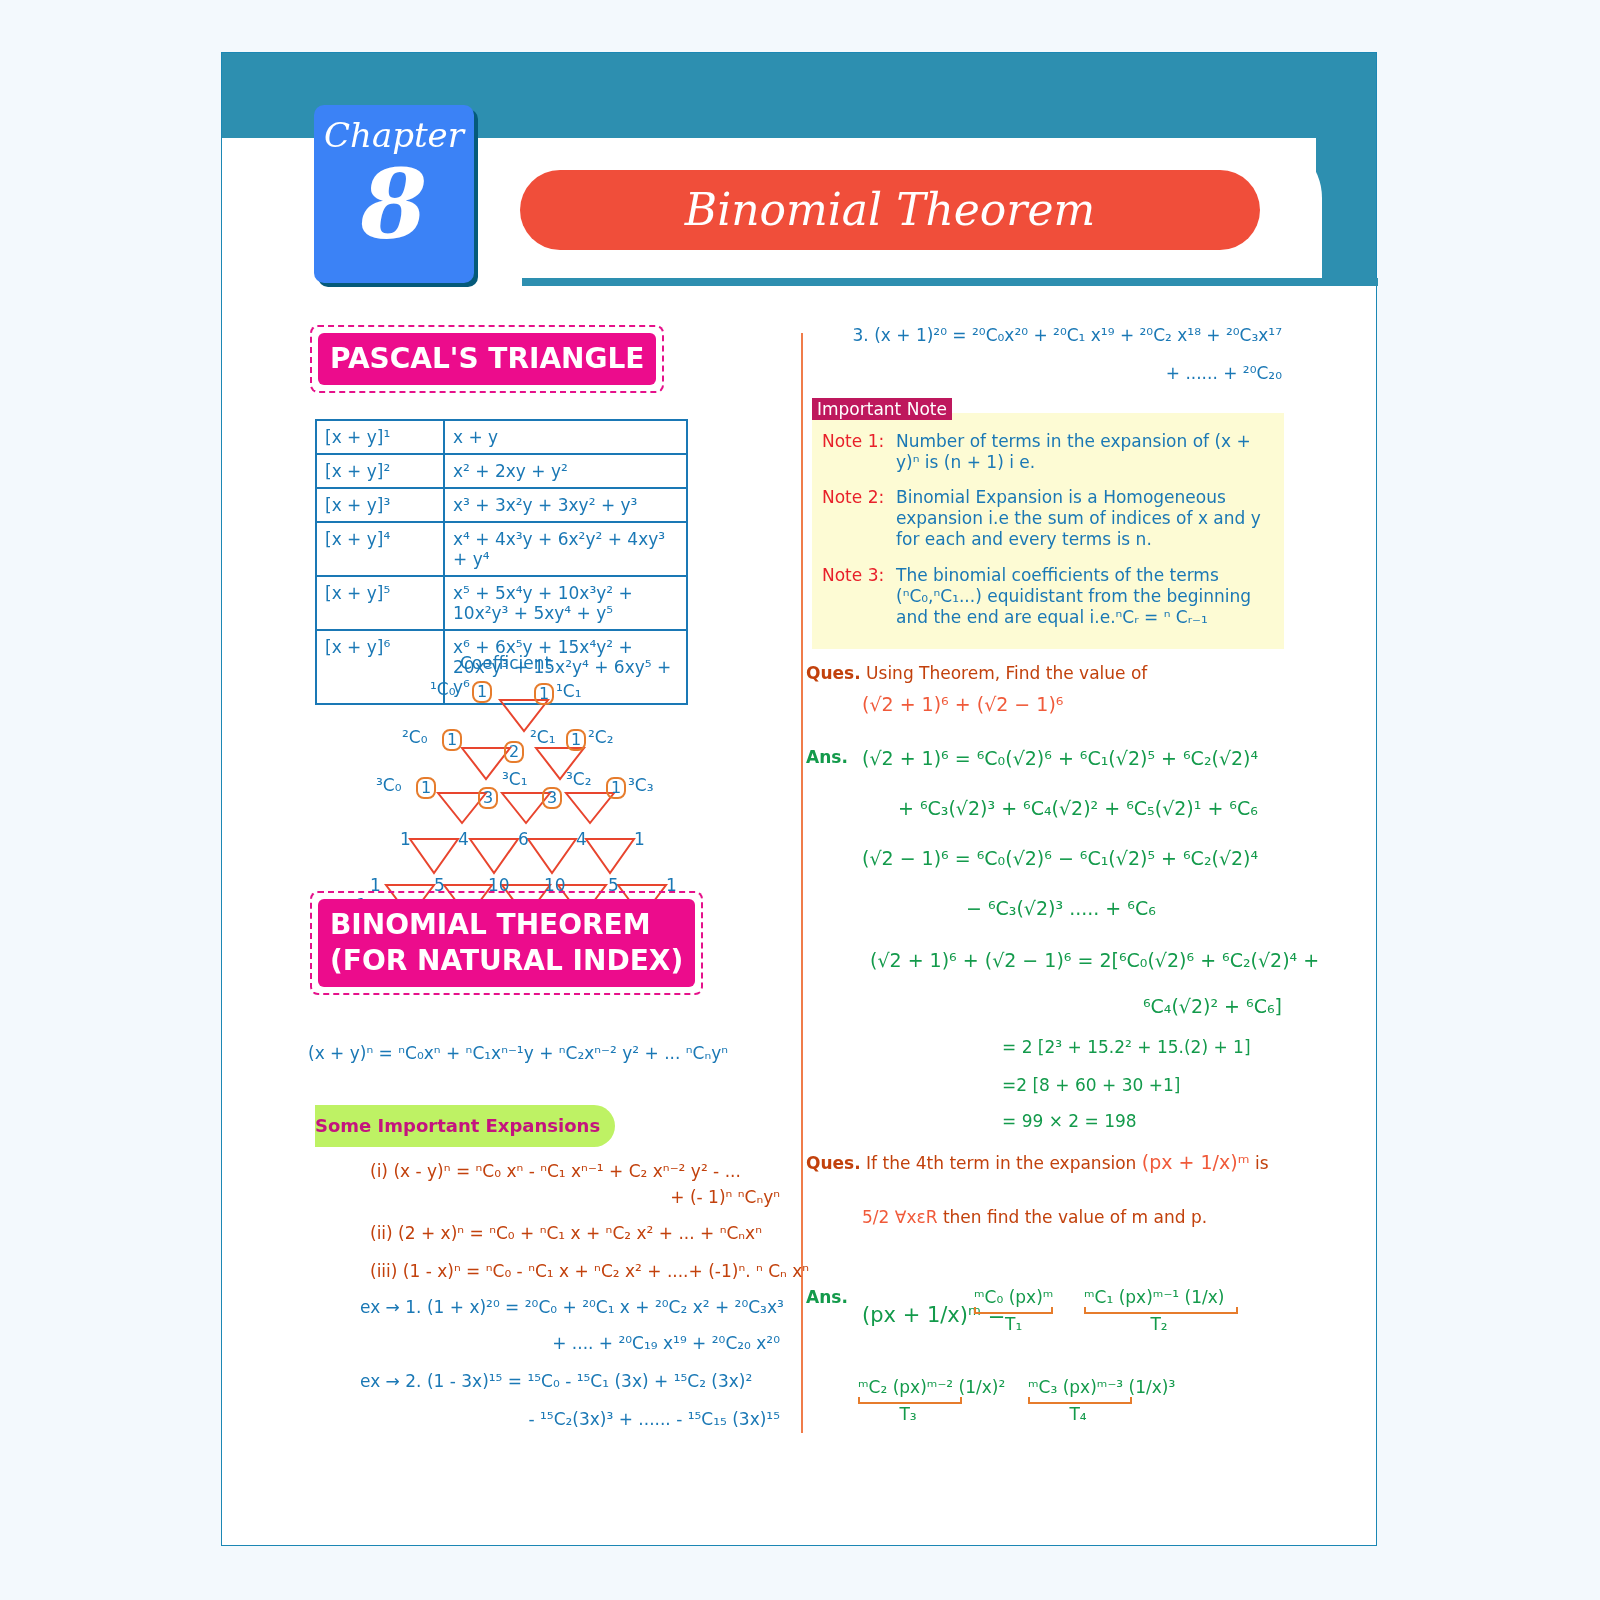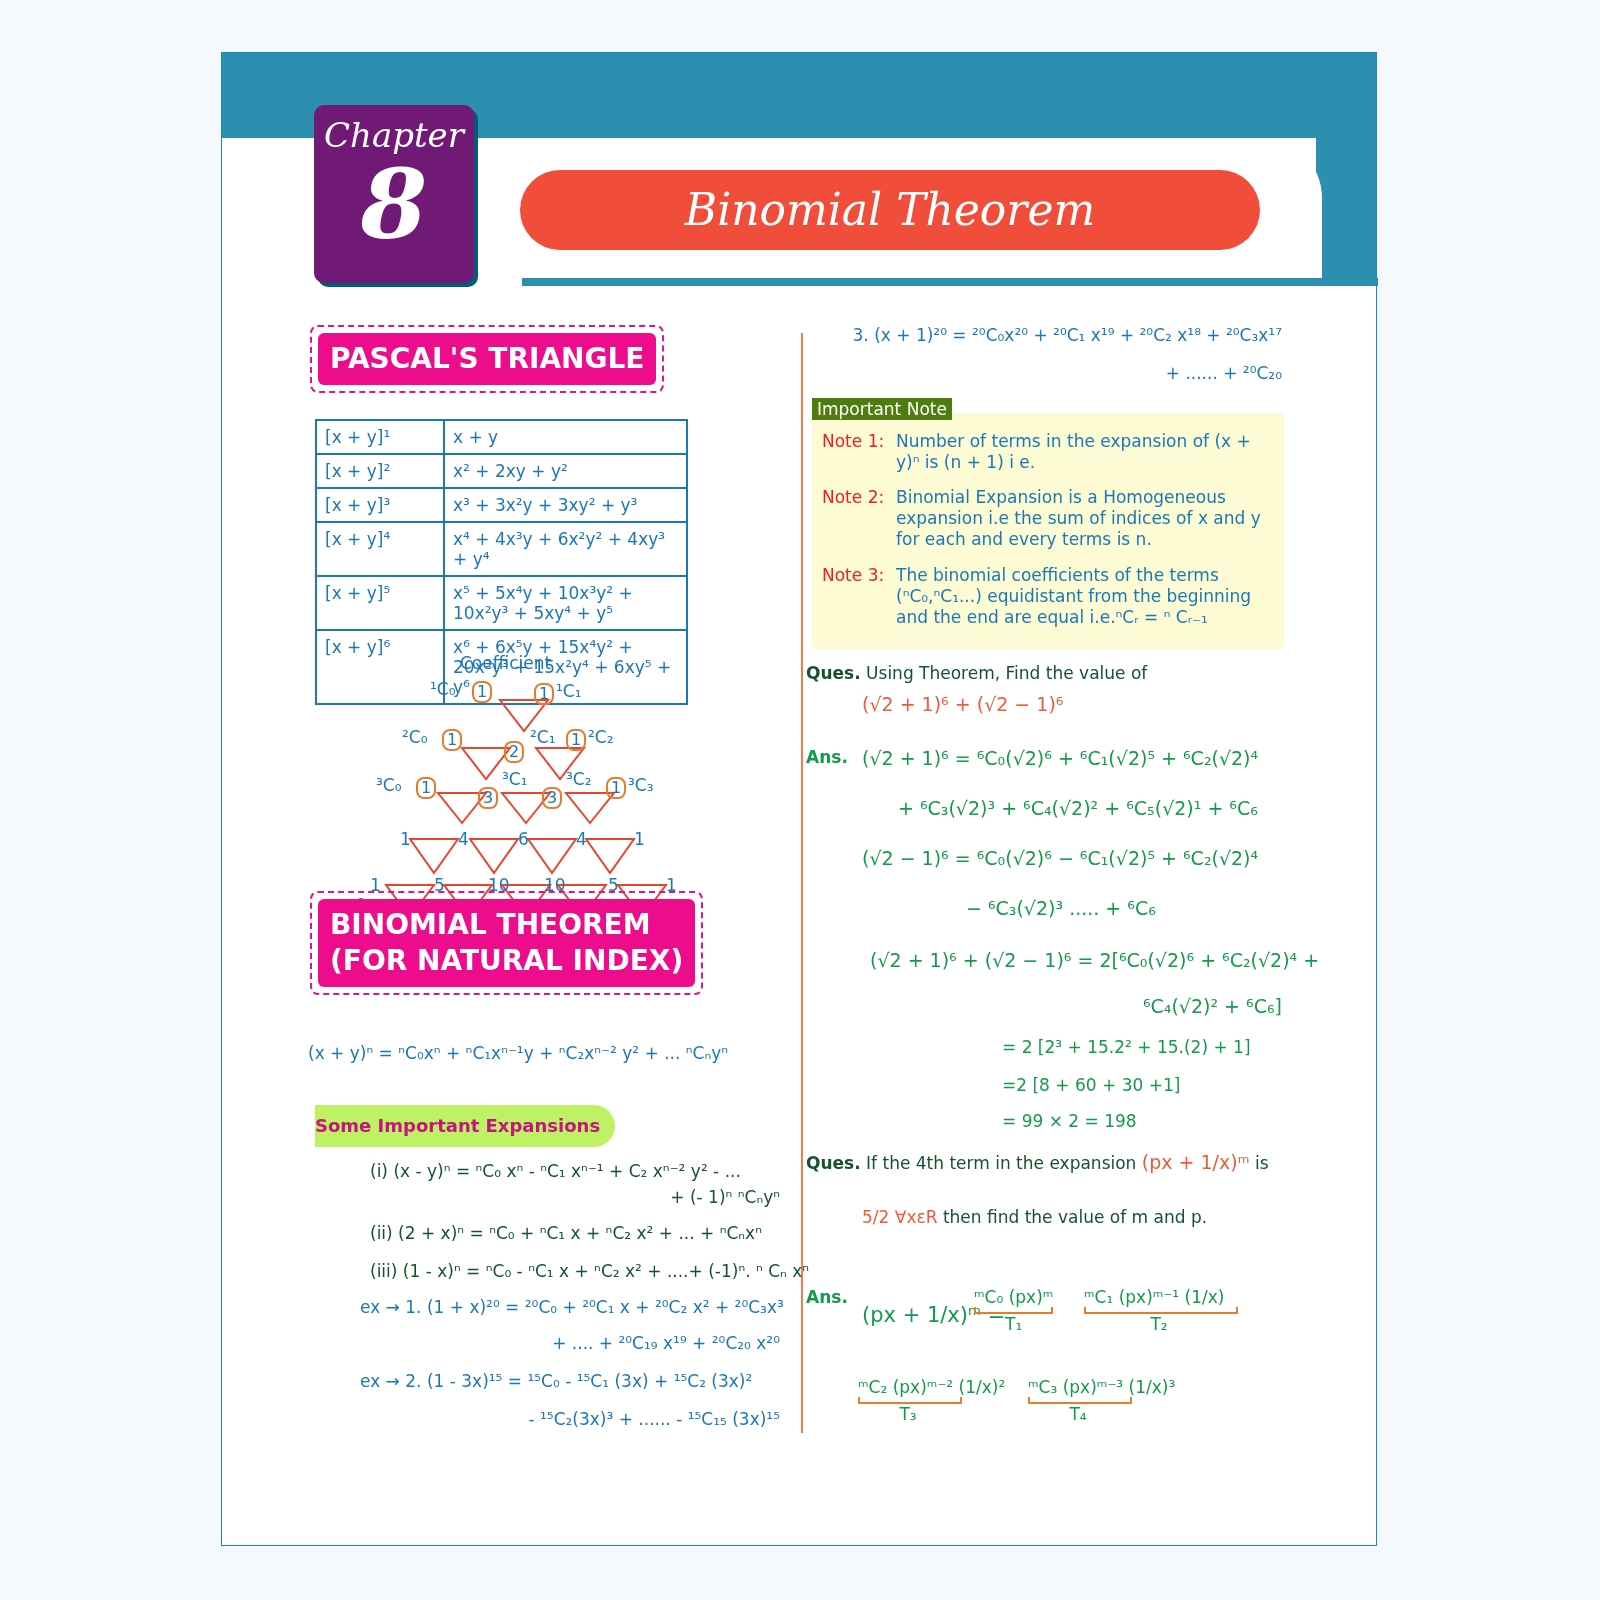--- a/index.html
+++ b/index.html
@@ -5,52 +5,52 @@
   html, body { margin:0; padding:0; }
   body { width:1600px; height:1600px; background:#f3f9fd; position:relative; overflow:hidden;
          font-family:"DejaVu Sans", sans-serif; }
   .page { position:absolute; left:221px; top:52px; width:1156px; height:1494px; background:#fff;
           border:1.5px solid #1b87b4; box-sizing:border-box; }
   .header-band { position:absolute; left:0; top:0; width:100%; height:85px; background:#2d8fb0; }
   .header-right { position:absolute; right:0; top:85px; width:60px; height:148px; background:#2d8fb0; }
   .header-white { position:absolute; left:0; top:85px; width:1100px; height:148px; background:#fff;
                   border-top-right-radius:60px; }
   .header-rule { position:absolute; left:300px; top:225px; width:856px; height:8px; background:#2d8fb0; }
-  .chapter-box { position:absolute; left:92px; top:52px; width:160px; height:178px; background:#701a75;
+  .chapter-box { position:absolute; left:92px; top:52px; width:160px; height:178px; background:#3b82f6;
                  border-radius:10px; box-shadow:4px 4px 0 #055a7a; text-align:center; color:#fff; }
   .chapter-box .lbl { font-family:"DejaVu Serif", serif; font-style:italic; font-size:34px; margin-top:10px; }
   .chapter-box .num { font-family:"DejaVu Serif", serif; font-style:italic; font-weight:bold; font-size:96px; line-height:96px; margin-top:2px; }
   .title-pill { position:absolute; left:298px; top:117px; width:740px; height:80px; background:#f04e3a;
                 border-radius:40px; color:#fff; text-align:center; line-height:80px;
                 font-family:"DejaVu Serif", serif; font-style:italic; font-size:44px; }
 
   .col-divider { position:absolute; left:579px; top:280px; width:2px; height:1100px; background:#f07c4a; }
 
   .pink-head { position:absolute; border:2px dashed #e5118a; border-radius:8px; padding:6px; }
   .pink-head .inner { background:#ec0c8c; color:#fff; border-radius:6px; font-family:"DejaVu Sans", sans-serif;
                       font-weight:bold; font-size:28px; padding:8px 12px; line-height:36px; }
 
   table.pascal { position:absolute; left:93px; top:366px; width:373px; border-collapse:collapse; color:#1a78b5; font-size:17px; }
   table.pascal td { border:2px solid #1a78b5; padding:6px 8px; vertical-align:top; height:20px; }
   table.pascal td:first-child { width:110px; }
 
   .blue { color:#1a78b5; }
-  .red { color:#14532d; }
+  .red { color:#c2410c; }
   .green { color:#139a4b; }
 
   .tri { position:absolute; left:130px; top:600px; width:350px; height:300px; }
   .tri .t { position:absolute; color:#1a78b5; font-size:17px; }
   .tri .c { position:absolute; color:#1a78b5; font-size:16px; border:2px solid #e67c2c; border-radius:8px; padding:0 3px; line-height:18px; }
 
   .formula { position:absolute; font-size:17px; white-space:nowrap; }
   .teal-tab { position:absolute; left:93px; top:1052px; width:300px; height:42px; background:#bef264;
               border-radius:0 24px 24px 0; color:#c4147e; font-weight:bold; font-size:18px; line-height:42px; box-sizing:border-box; }
 
   .note-box { position:absolute; left:590px; top:360px; width:472px; height:236px; background:#fdfbd4; }
-  .note-tag { position:absolute; left:590px; top:345px; background:#4d7c0f; color:#fff; font-size:17px; padding:1px 5px; }
+  .note-tag { position:absolute; left:590px; top:345px; background:#be185d; color:#fff; font-size:17px; padding:1px 5px; }
   .note { position:absolute; left:600px; font-size:17px; line-height:21px; }
   .note .k { color:#e8202a; font-weight:normal; display:inline-block; width:74px; }
   .note .v { color:#1a78b5; display:inline-block; width:370px; vertical-align:top; }
 
   .ubrace { border-bottom:2px solid #e67c2c; border-left:2px solid #e67c2c; border-right:2px solid #e67c2c; height:5px; }
 </style>
 </head>
 <body>
 
 <div class="page">

